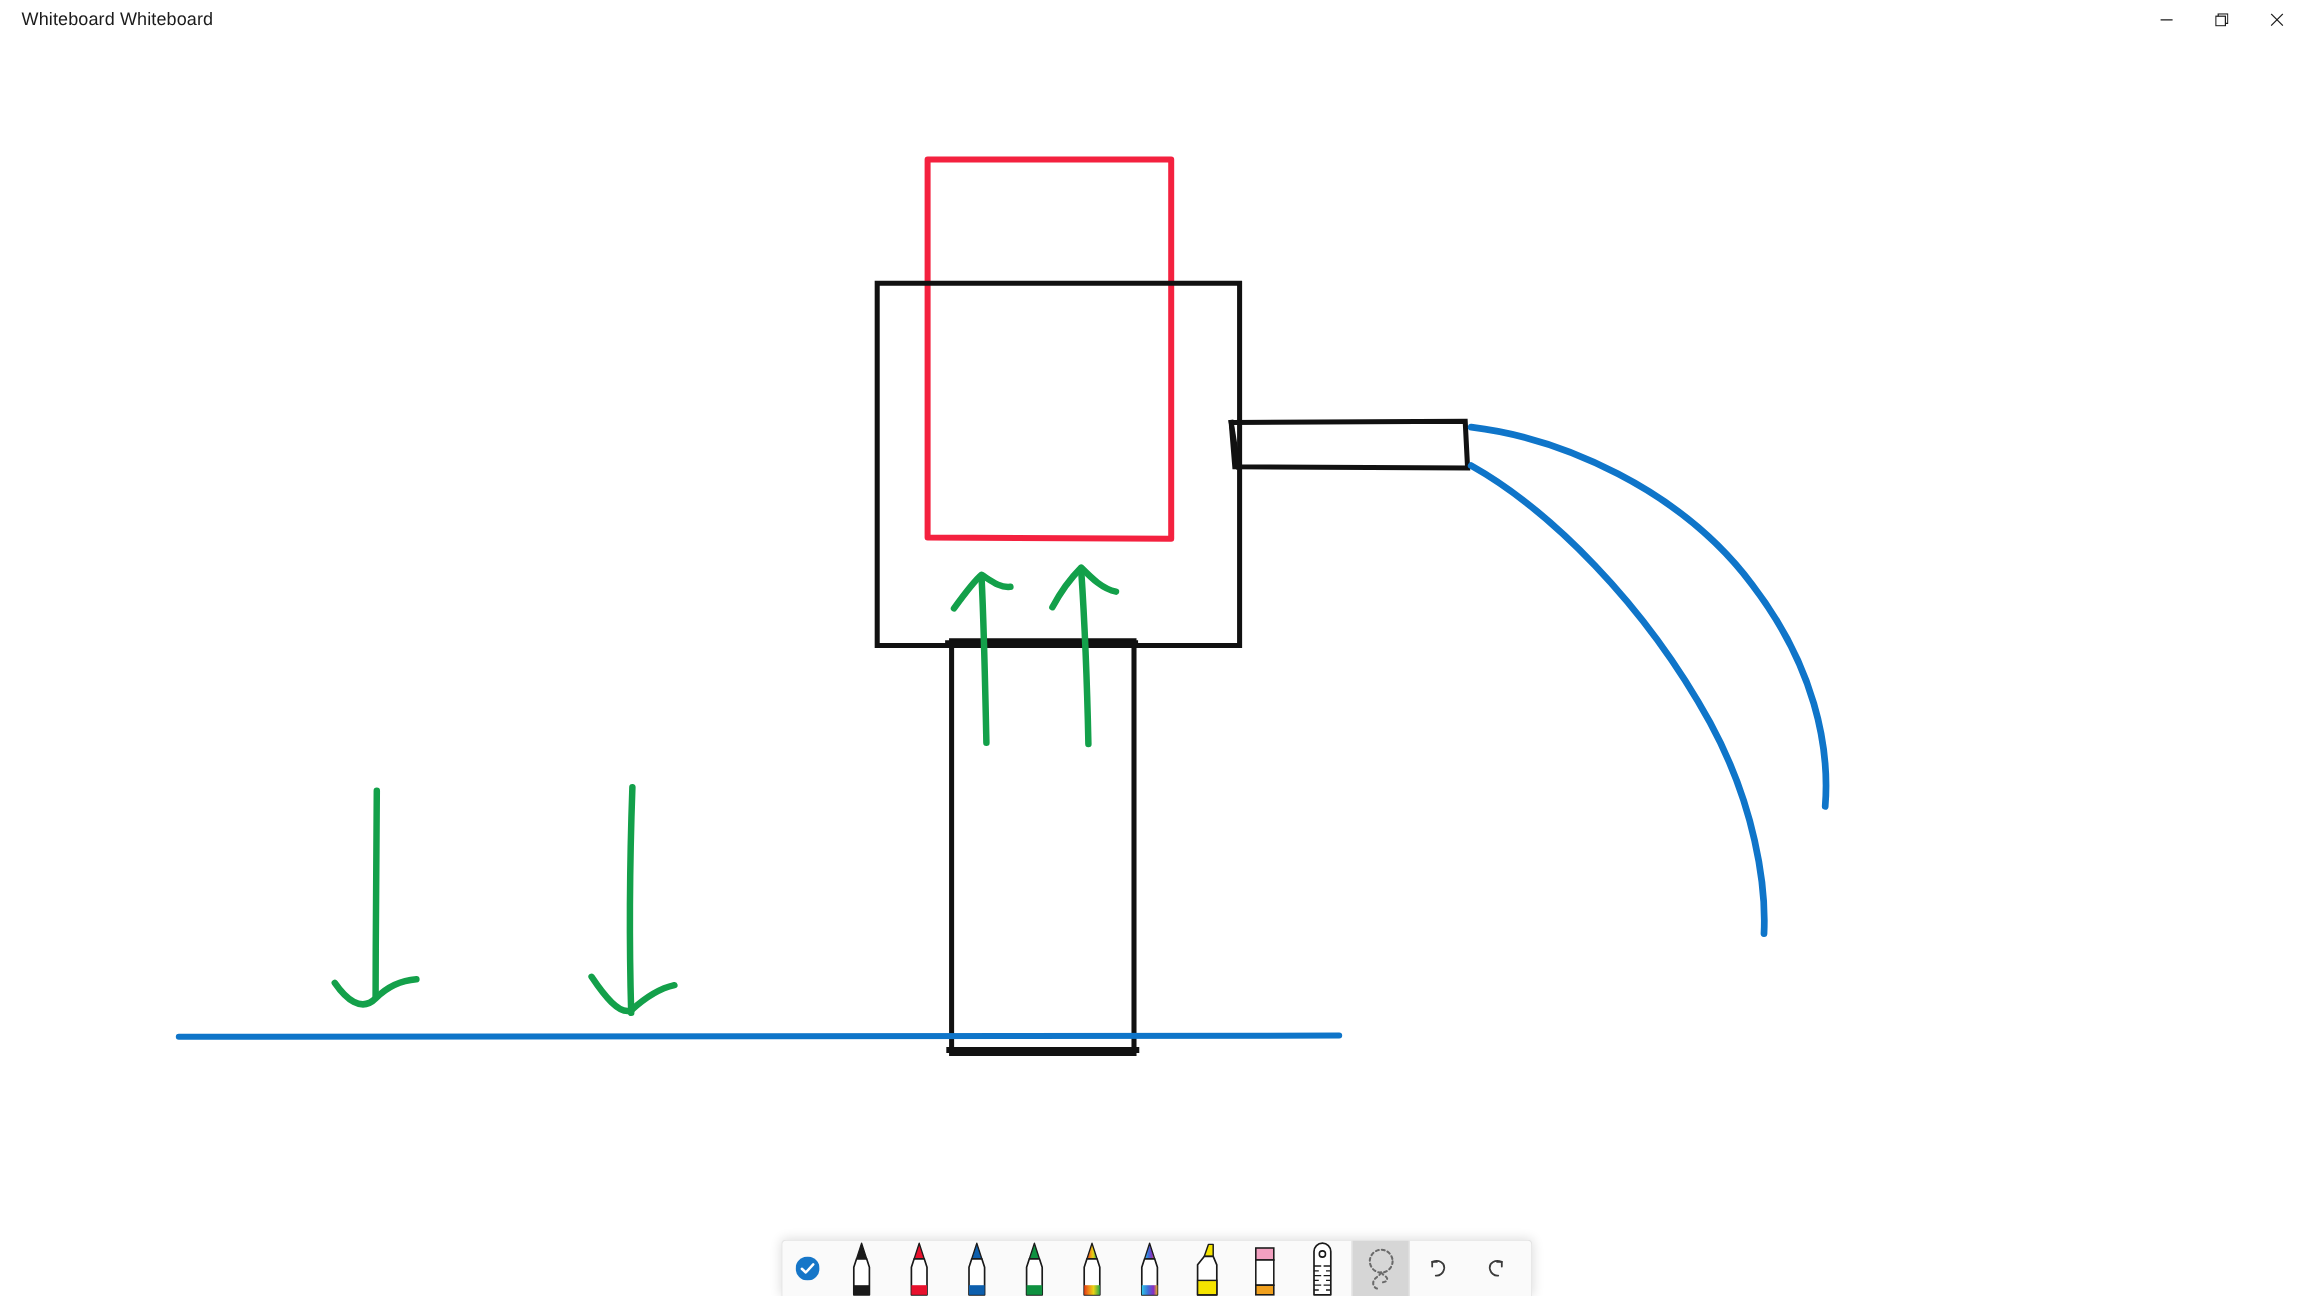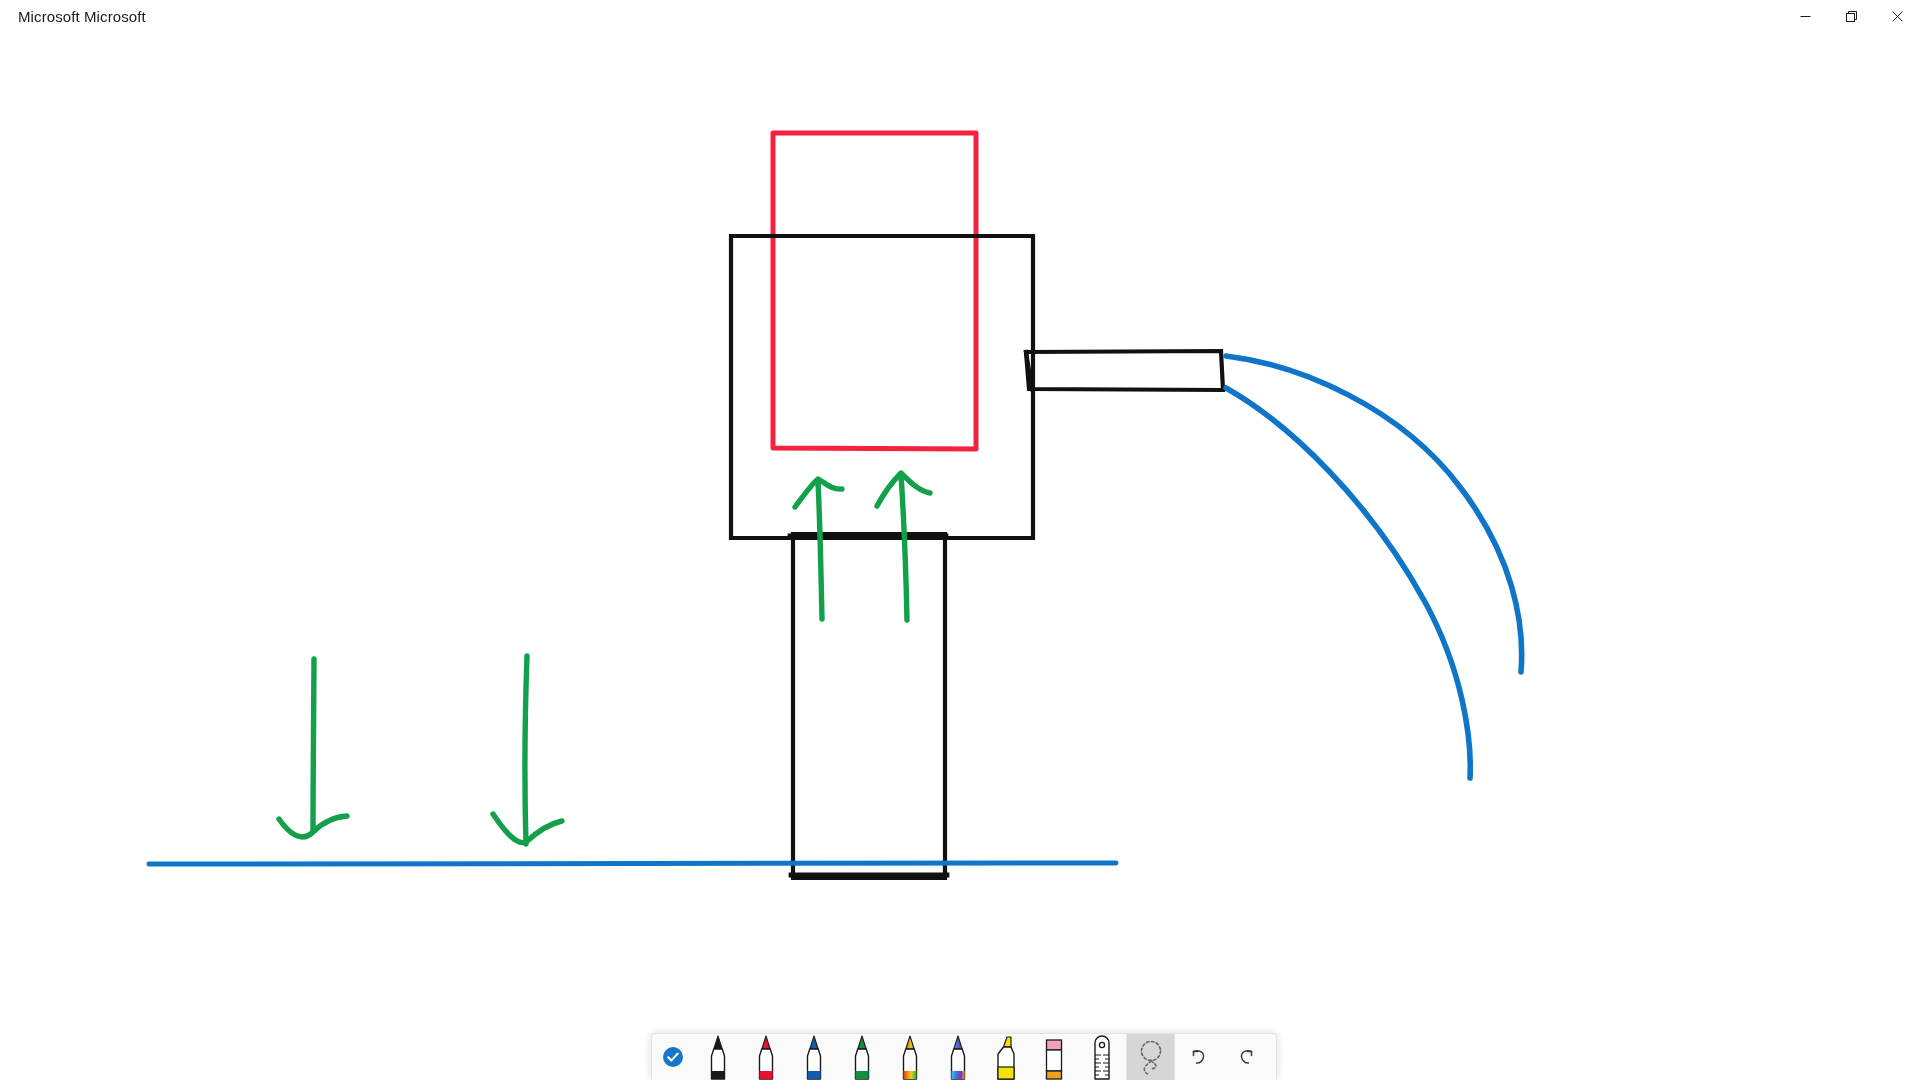--- a/index.html
+++ b/index.html
@@ -121,21 +121,21 @@
   .divider {
     width: 1px; height: 47px;
     background: #e4e4e4;
   }
   .hist { width: 47px; height: 47px; align-items: center; }
 </style>
 </head>
 <body>
 
 <div id="titlebar">
-  <span id="titlebar-title">Microsoft Microsoft</span>
+  <span id="titlebar-title">Whiteboard Whiteboard</span>
 
   <div id="window-controls">
     <div class="wctl">
       <svg width="11" height="11" viewBox="0 0 11 11">
         <line x1="0.5" y1="5.5" x2="10.5" y2="5.5" stroke="#1b1b1b" stroke-width="1"></line>
       </svg>
     </div>
     <div class="wctl">
       <svg width="11" height="11" viewBox="0 0 11 11">
         <rect x="0.5" y="2.5" width="8" height="8" fill="none" stroke="#1b1b1b" stroke-width="1"></rect>

